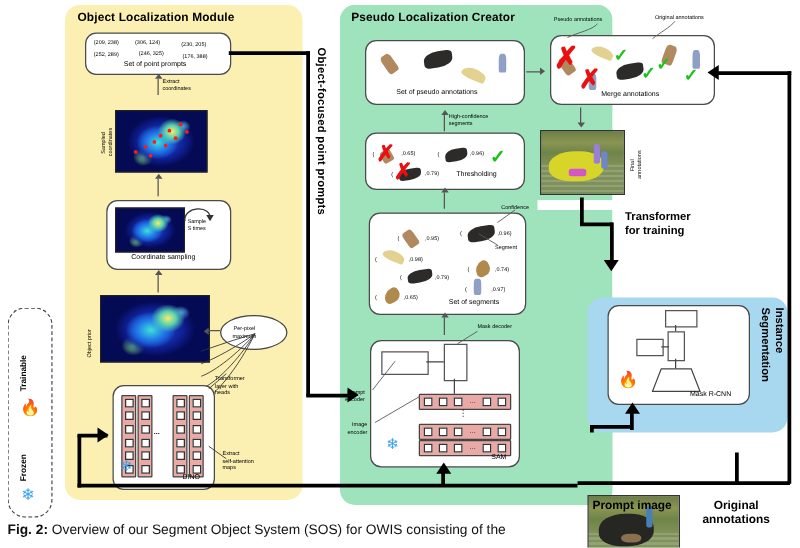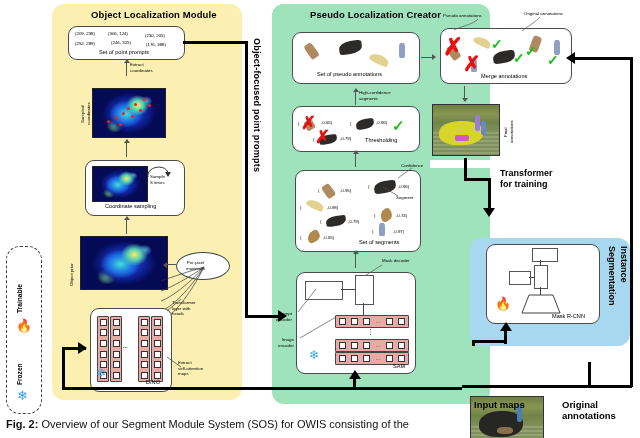--- a/index.html
+++ b/index.html
@@ -4,21 +4,21 @@
 <style>
   html,body{margin:0;padding:0;background:#ffffff;}
   body{width:640px;height:438px;position:relative;overflow:hidden;
        font-family:"Liberation Sans",sans-serif;color:#000;}
   .abs{position:absolute;}
   
   .panel{border-radius:12px;}
   #olm-panel{left:52px;top:4px;width:190px;height:396px;background:#fbf0b2;}
   #pac-panel-top{left:272px;top:4px;width:218px;height:160px;background:#9fe3bd;}
   #is-panel{left:470px;top:238px;width:160px;height:108px;background:#a8d8ef;}
-  .panel-title{font-weight:bold;font-size:9.5px;letter-spacing:.1px;margin-left:29px;}
+  .panel-title{font-weight:bold;font-size:9.5px;letter-spacing:.1px;}
   
   .wbox{background:#fff;border:1.1px solid #4a4a4a;border-radius:9px;}
   .plainbox{background:#fff;border:1px solid #555;}
   
   .vert{writing-mode:vertical-rl;text-orientation:mixed;}
   .vert-up{writing-mode:vertical-rl;text-orientation:mixed;transform:rotate(180deg);}
   
   .tiny{font-size:4.4px;line-height:1.25;}
   .sm{font-size:5.6px;}
   .md{font-size:6.6px;}
@@ -409,31 +409,31 @@
 <div class="abs vert bold" style="left:606px;top:246px;height:96px;font-size:9px;line-height:1.25;white-space:pre;">Instance
 Segmentation</div>
 
 <div class="abs photo" style="left:470px;top:344px;width:72px;height:54px;">
   <div class="water"></div>
   <div class="buf" style="left:8px;top:14px;width:44px;height:26px;"></div>
   <div class="ppl" style="left:46px;top:8px;width:5px;height:17px;background:#4a7fb5;"></div>
   <div class="ppl" style="left:26px;top:30px;width:16px;height:7px;background:#8a7050;border-radius:40%;"></div>
 </div>
 
-<div class="abs bold" style="left:474px;top:399px;font-size:9.5px;">Input maps</div>
-<div class="abs bold" style="left:562px;top:399px;font-size:9.5px;line-height:1.2;white-space:pre;text-align:left;">Original
+<div class="abs bold" style="left:474px;top:399px;font-size:9.5px;">Prompt image</div>
+<div class="abs bold" style="left:562px;top:399px;font-size:9.5px;line-height:1.2;white-space:pre;text-align:center;">Original
 annotations</div>
 
 <div class="abs tk-v" style="left:504px;top:330px;height:14px;"></div>
 <div class="abs tk-h" style="left:504px;top:332px;width:1px;"></div>
 <div class="abs thead-up" style="left:499.5px;top:322px;"></div>
 <div class="abs tk-h" style="left:472px;top:340px;width:34px;"></div>
 <div class="abs tk-v" style="left:472px;top:340px;height:6px;"></div>
 
 <div class="abs tk-v" style="left:630px;top:57px;height:330px;"></div>
 <div class="abs tk-h" style="left:573px;top:57px;width:60px;"></div>
 <div class="abs thead-left" style="left:566px;top:51.5px;"></div>
 <div class="abs tk-h" style="left:462px;top:385px;width:170px;"></div>
 <div class="abs tk-v" style="left:588px;top:362px;height:25px;"></div>
 
 <div class="abs" id="caption">
-  <span class="bold">Fig. 2:</span><span> Overview of our Segment Module System (SOS) for OWIS consisting of the</span>
+  <span class="bold">Fig. 2:</span><span> Overview of our Segment Object System (SOS) for OWIS consisting of the</span>
 </div>
 
 </body></html>

